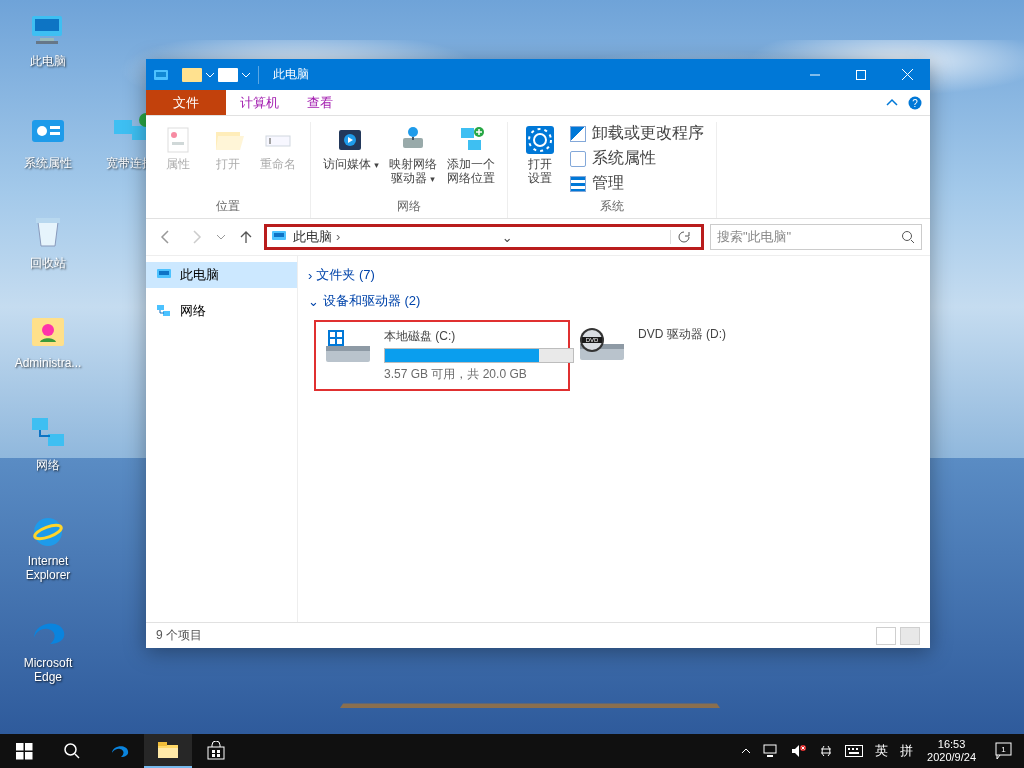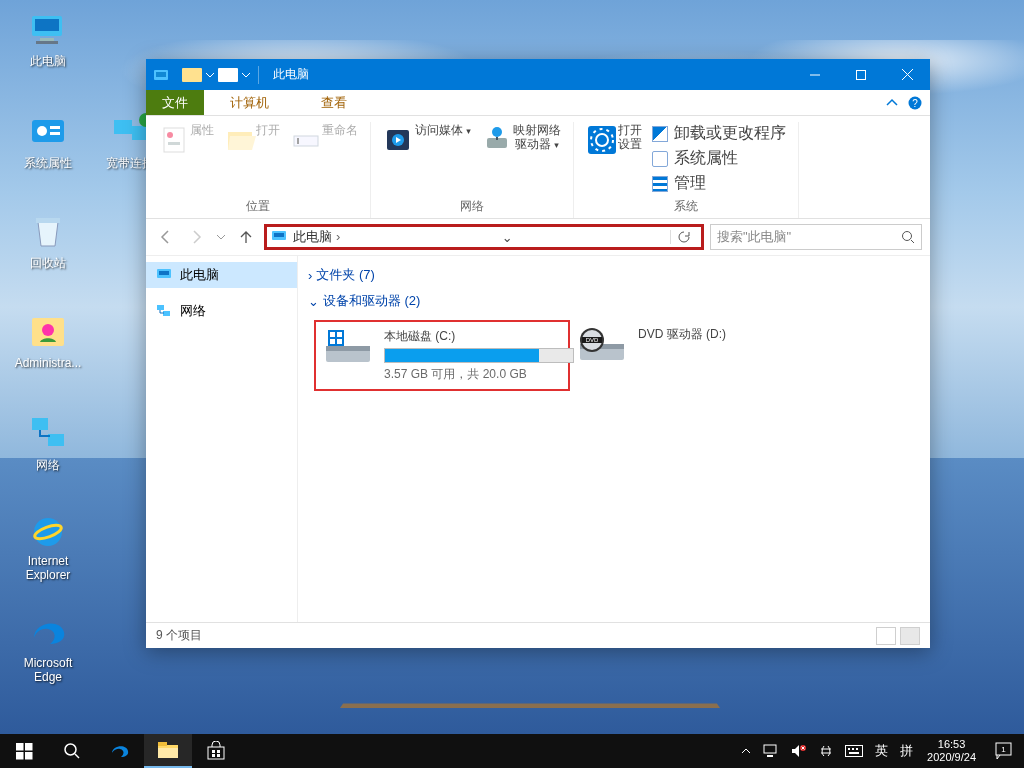--- a/index.html
+++ b/index.html
@@ -22,28 +22,28 @@
 .titlebar { height: 31px; background: #0078d7; display: flex; align-items: center; color: #fff; }
 .titlebar .app-icon { width: 30px; height: 100%; display: flex; align-items: center; justify-content: center; }
 .titlebar .qa { margin-left: 2px; display: flex; align-items: center; }
 .titlebar .qa .folder-mini { width: 20px; height: 14px; background: #ffe18f; border-radius: 1px; margin: 0 4px; display: inline-block; }
 .titlebar .divider { width: 1px; height: 18px; background: rgba(255,255,255,0.35); margin: 0 8px; }
 .titlebar .title { font-size: 12px; margin-left: 6px; }
 .win-controls { margin-left: auto; display: flex; height: 100%; }
 .win-btn { width: 46px; display: flex; align-items: center; justify-content: center; cursor: pointer; }
 
 .ribbon-tabs { height: 26px; background: #fff; display: flex; align-items: stretch; border-bottom: 1px solid #e1e1e1; position: relative; }
-.file-tab { background: #4d7c0f; color: #fff; font-size: 13px; padding: 4px 16px; display: flex; align-items: center; }
-.ribbon-tab { font-size: 13px; padding: 4px 26px; display: flex; align-items: center; cursor: pointer; color: #a16207; }
+.file-tab { background: #c2410c; color: #fff; font-size: 13px; padding: 4px 27px; display: flex; align-items: center; }
+.ribbon-tab { font-size: 13px; padding: 4px 14px; display: flex; align-items: center; cursor: pointer; color: #a21caf; }
 .ribbon-help { position: absolute; right: 0; display: flex; height: 100%; align-items: center; gap: 10px; padding-right: 8px; }
 
 .ribbon { height: 103px; background: #fff; border-bottom: 1px solid #e1e1e1; display: flex; padding-top: 6px; }
 .ribbon-group { display: flex; flex-direction: column; align-items: center; padding: 0 8px; border-right: 1px solid #eeeeee; height: 100%; }
 .ribbon-group .items { display: flex; flex: 1; gap: 2px; align-items: flex-start; }
-.ribbon-item { display: flex; flex-direction: row; font-size: 12px; color: #444; min-width: 48px; padding: 2px 4px; cursor: pointer; }
+.ribbon-item { display: flex; flex-direction: column; align-items: center; font-size: 12px; color: #444; min-width: 48px; padding: 2px 4px; cursor: pointer; }
 .ribbon-item.disabled { opacity: 0.45; cursor: default; }
 .ribbon-item .ri-icon { width: 32px; height: 32px; display: flex; align-items: center; justify-content: center; margin-bottom: 2px; }
 .ribbon-item .ri-label { text-align: center; line-height: 1.15; }
 .ribbon-group .group-name { font-size: 12px; color: #666; padding: 0 0 3px; }
 .ribbon-side { display: flex; flex-direction: column; gap: 2px; padding-top: 0; }
 .ribbon-side .row { display: flex; align-items: center; gap: 6px; font-size: 16px; color: #444; padding: 1px 4px; cursor: pointer; }
 .ribbon-side .row .sq { width: 16px; height: 16px; border: 1px solid #83a8d9; }
 .ribbon-side .row .sq.unin { background: linear-gradient(135deg,#0078d7 50%,#fff 50%); }
 .ribbon-side .row .sq.prop { background: #fff; border-radius: 2px; }
 .ribbon-side .row .sq.manage { background: repeating-linear-gradient(to bottom,#0078d7 0 3px,#fff 3px 6px); }
@@ -281,20 +281,31 @@
           </div>
           <div class="ribbon-item">
             <div class="ri-icon">
               <svg width="32" height="32">
                 <rect x="6" y="14" width="20" height="10" fill="#9aa" rx="2"></rect>
                 <circle cx="16" cy="8" r="5" fill="#1e9bea"></circle>
                 <path d="M16 13v3" stroke="#456" stroke-width="2"></path>
               </svg>
             </div>
             <div class="ri-label">映射网络<br>驱动器 <span style="font-size:9px">▾</span></div>
+          </div>
+          <div class="ribbon-item">
+            <div class="ri-icon">
+              <svg width="32" height="32">
+                <rect x="6" y="4" width="13" height="10" fill="#3ebff2"></rect>
+                <rect x="13" y="16" width="13" height="10" fill="#3ebff2"></rect>
+                <circle cx="24" cy="8" r="5" fill="#28a745"></circle>
+                <path d="M24 5v6M21 8h6" stroke="#fff" stroke-width="1.5"></path>
+              </svg>
+            </div>
+            <div class="ri-label">添加一个<br>网络位置</div>
           </div>
         </div>
         <div class="group-name">网络</div>
       </div>
       <div class="ribbon-group">
         <div class="items">
           <div class="ribbon-item">
             <div class="ri-icon">
               <svg width="32" height="32">
                 <rect x="2" y="2" width="28" height="28" fill="#0078d7" rx="3"></rect>

